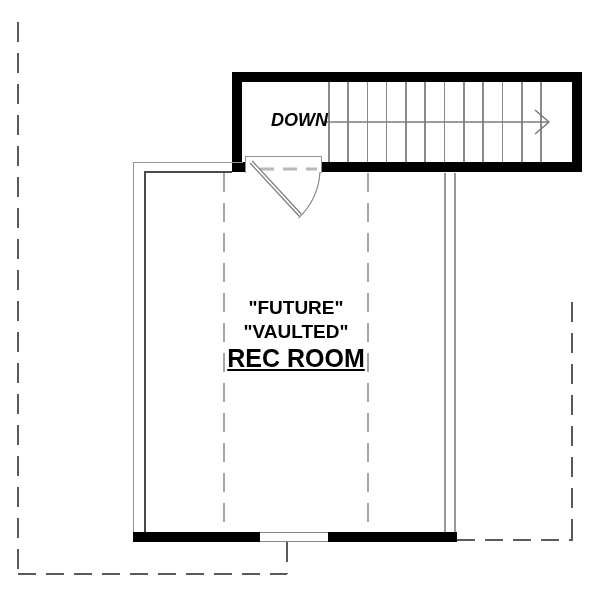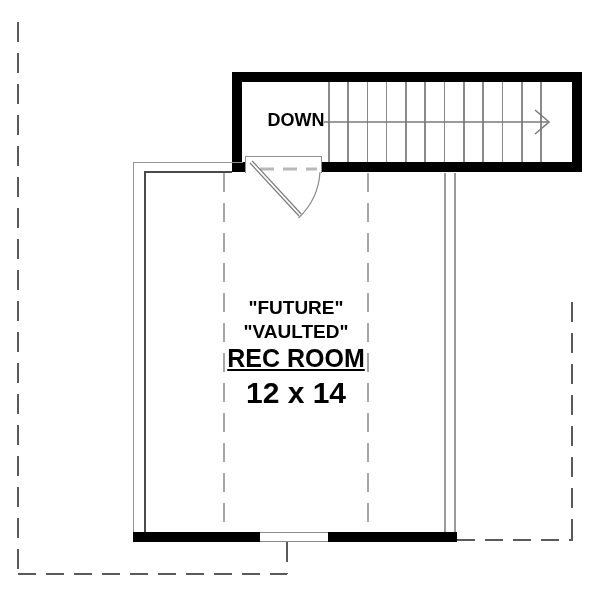--- a/index.html
+++ b/index.html
@@ -14,21 +14,21 @@
   
   .dash-int{width:2px;background:repeating-linear-gradient(to bottom,#a6a6a6 0 19px,transparent 19px 30px);}
   
   .tline{background:#949494;}
   .tline-dark{background:#4a4a4a;}
   .tline-mid{background:#9a9a9a;}
   
   #stairwell{left:232px;top:72px;width:350px;height:100px;border:10px solid #000;background:#fff;box-sizing:border-box;}
   #stair-treads{left:328px;top:82px;width:231px;height:80px;
     background:repeating-linear-gradient(to right,#8a8a8a 0 1.5px,transparent 1.5px 19.3px);}
-  #stair-down-label{left:264px;top:111px;width:64px;text-align:center;font-weight:bold;font-size:18px;line-height:19px;color:#000;}
+  #stair-down-label{left:264px;top:111px;width:64px;text-align:right;font-weight:bold;font-size:18px;line-height:19px;color:#000;font-style:italic;}
   #stair-door-opening{left:245px;top:156px;width:77px;height:17px;background:#fff;box-sizing:border-box;
     border-top:1px solid #909090;border-left:1px solid #909090;border-right:1px solid #909090;z-index:3;}
   
   #room-wall-bottom{left:133px;top:532px;width:324px;height:10px;background:#000;}
   #room-window-opening{left:260px;top:532px;width:68px;height:10px;background:#fff;box-sizing:border-box;
     border-top:1px solid #8a8a8a;border-bottom:1px solid #8a8a8a;z-index:2;}
   
   .room-text{left:180px;width:232px;text-align:center;font-weight:bold;color:#000;line-height:1;}
   #room-label-1{top:298px;font-size:19px;}
   #room-label-2{top:322px;font-size:19px;}
@@ -71,15 +71,14 @@
   <svg class="abs" style="left:232px;top:150px;z-index:4;" width="120" height="80" viewBox="0 0 120 80">
     <line x1="28" y1="19" x2="85" y2="19" stroke="#b8b8b8" stroke-width="3" stroke-dasharray="14 9"></line>
     <line x1="18" y1="13" x2="67" y2="66" stroke="#7a7a7a" stroke-width="1.2"></line>
     <line x1="20.2" y1="11" x2="69.2" y2="64" stroke="#7a7a7a" stroke-width="1.2"></line>
     <path d="M 88 22 A 69 69 0 0 1 66.5 68" fill="none" stroke="#8a8a8a" stroke-width="1.2"></path>
   </svg>
 
   <div class="abs room-text" id="room-label-1">"FUTURE"</div>
   <div class="abs room-text" id="room-label-2">"VAULTED"</div>
   <div class="abs room-text" id="room-label-3">REC ROOM</div>
-  <div class="abs room-text" id="room-label-4">12 x 14</div>
 
 </div>
 
 </body></html>

